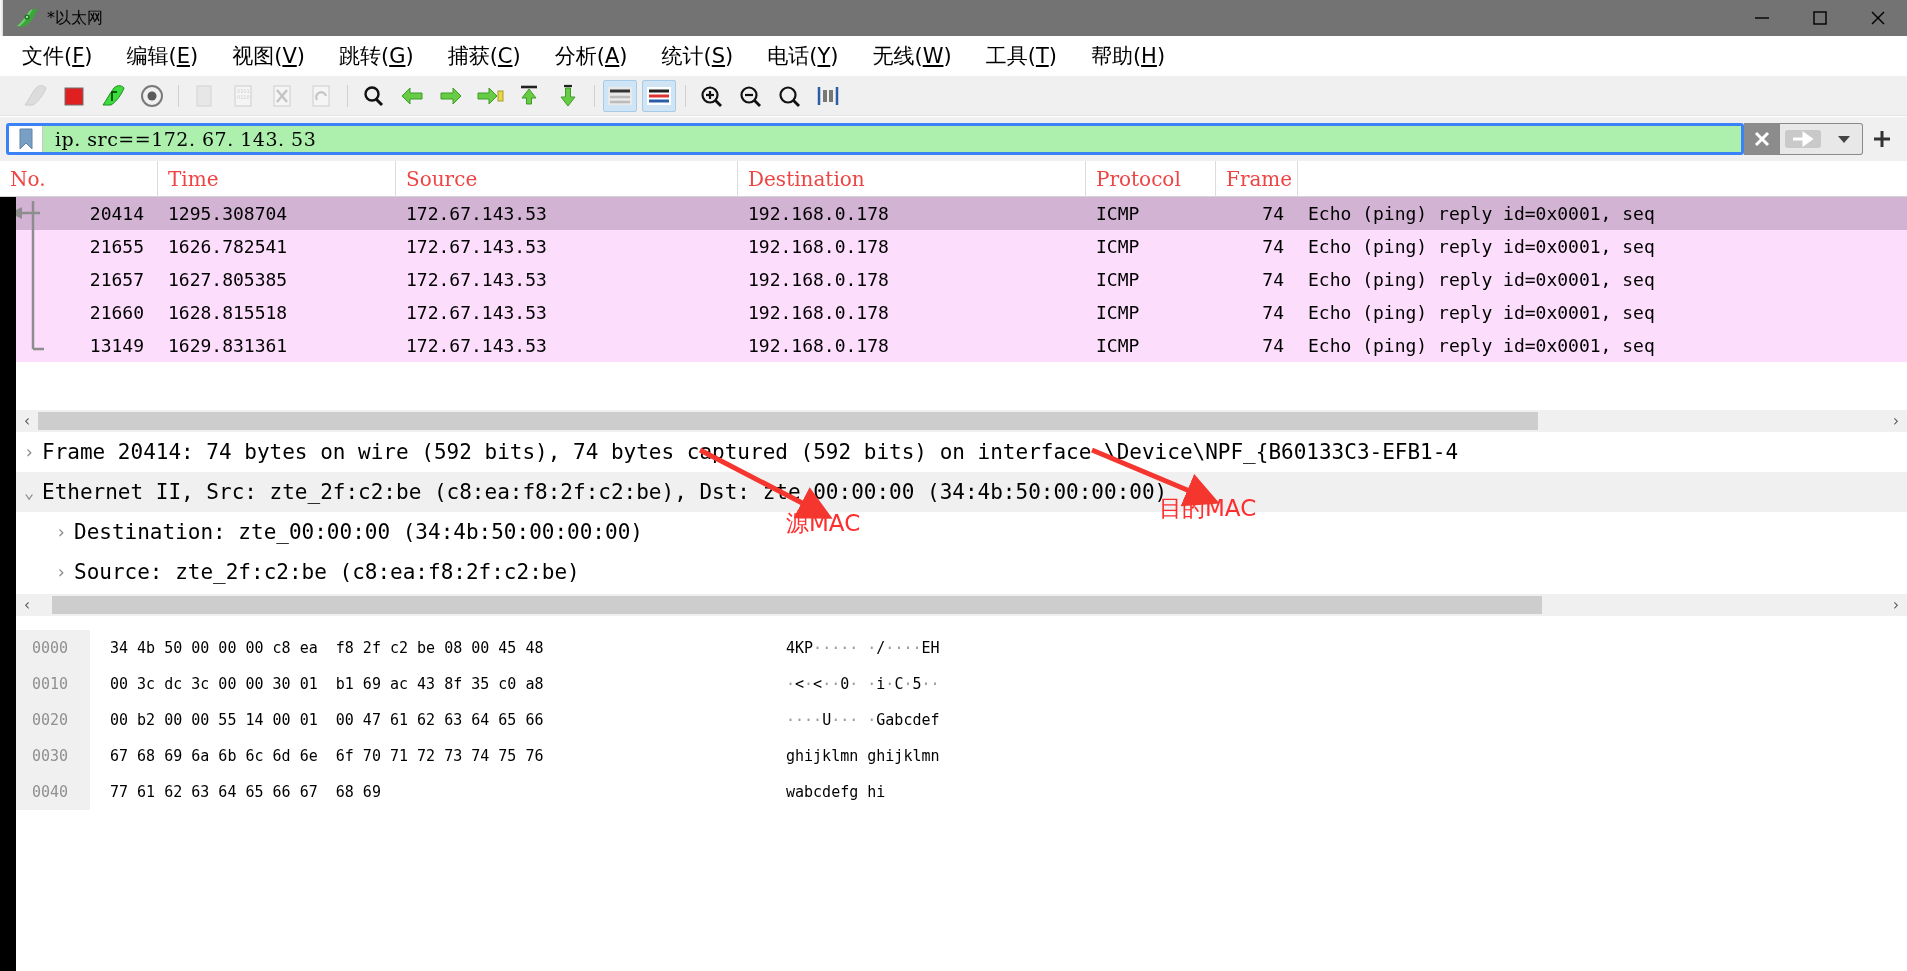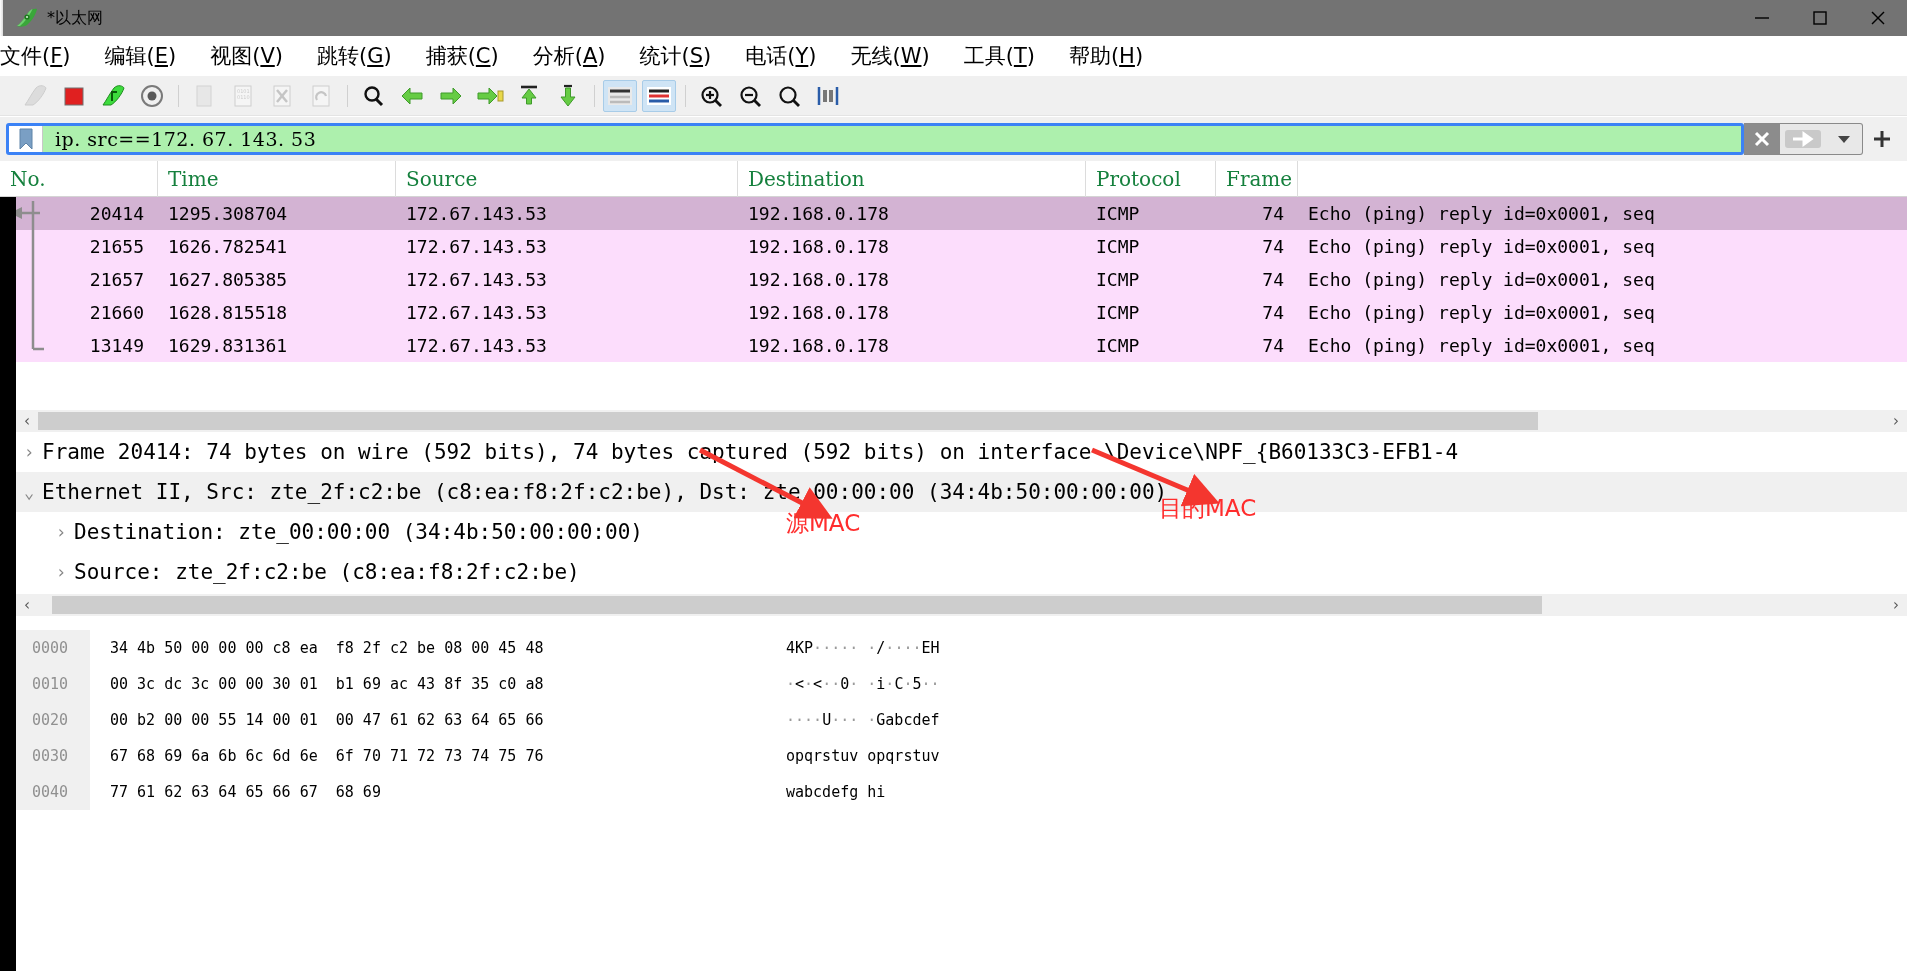--- a/index.html
+++ b/index.html
@@ -29,21 +29,21 @@
   }
   .win-btn svg { display:block; }
   #titlebar-edge-l {
     position:absolute; left:0; top:0; width:3px; height:36px;
     background: linear-gradient(to right,#ffffff,#dcdcdc);
   }
 
   
   #menubar {
     position: absolute; left: 0; top: 36px; width: 1907px; height: 40px;
-    background: #ffffff; display: flex; align-items: center; 
+    background: #ffffff; display: flex; align-items: center; padding-left: 22px;
   }
   .menu-item {
     font-size: 21px; color: #000; margin-right: 34px; white-space: nowrap;
     font-family: "DejaVu Sans","Liberation Sans",sans-serif;
     letter-spacing: 0px;
   }
   .menu-item u { text-decoration: underline; }
 
   
   #toolbar {
@@ -97,21 +97,21 @@
   #packetlist {
     position: absolute; left: 0; top: 161px; width: 1907px; height: 271px;
     background: #ffffff; overflow: hidden;
   }
   #pl-header {
     display: flex; height: 36px; background: #ffffff;
     border-bottom: 1px solid #d4d4d4; align-items: center;
   }
   .pl-col-h {
     font-family: "DejaVu Serif","Liberation Serif",serif;
-    font-size: 20px; color: #15803d; padding-left: 10px;
+    font-size: 20px; color: #ef4444; padding-left: 10px;
     height: 36px; display: flex; align-items: center;
     border-right: 1px solid #dcdcdc; flex: none; overflow: hidden; white-space: nowrap;
   }
   .c-no    { width: 158px; }
   .c-time  { width: 238px; }
   .c-src   { width: 342px; }
   .c-dst   { width: 348px; }
   .c-proto { width: 130px; }
   .c-len   { width: 82px; text-align:right; }
   .c-info  { width: 600px; border-right: 0; }
@@ -515,21 +515,21 @@
     <div class="hs-arrow">›</div>
   </div>
 </div>
 
 <div id="hexpane">
   <div id="hx-leftstrip"></div>
   <div id="hex-inner">
       <div class="hex-row"><div class="hex-off">0000</div><div class="hex-bytes">34 4b 50 00 00 00 c8 ea  f8 2f c2 be 08 00 45 48</div><div class="hex-ascii">4KP<span class="dot">·</span><span class="dot">·</span><span class="dot">·</span><span class="dot">·</span><span class="dot">·</span> <span class="dot">·</span>/<span class="dot">·</span><span class="dot">·</span><span class="dot">·</span><span class="dot">·</span>EH</div></div>
       <div class="hex-row"><div class="hex-off">0010</div><div class="hex-bytes">00 3c dc 3c 00 00 30 01  b1 69 ac 43 8f 35 c0 a8</div><div class="hex-ascii"><span class="dot">·</span>&lt;<span class="dot">·</span>&lt;<span class="dot">·</span><span class="dot">·</span>0<span class="dot">·</span> <span class="dot">·</span>i<span class="dot">·</span>C<span class="dot">·</span>5<span class="dot">·</span><span class="dot">·</span></div></div>
       <div class="hex-row"><div class="hex-off">0020</div><div class="hex-bytes">00 b2 00 00 55 14 00 01  00 47 61 62 63 64 65 66</div><div class="hex-ascii"><span class="dot">·</span><span class="dot">·</span><span class="dot">·</span><span class="dot">·</span>U<span class="dot">·</span><span class="dot">·</span><span class="dot">·</span> <span class="dot">·</span>Gabcdef</div></div>
-      <div class="hex-row"><div class="hex-off">0030</div><div class="hex-bytes">67 68 69 6a 6b 6c 6d 6e  6f 70 71 72 73 74 75 76</div><div class="hex-ascii">opqrstuv opqrstuv</div></div>
+      <div class="hex-row"><div class="hex-off">0030</div><div class="hex-bytes">67 68 69 6a 6b 6c 6d 6e  6f 70 71 72 73 74 75 76</div><div class="hex-ascii">ghijklmn ghijklmn</div></div>
       <div class="hex-row"><div class="hex-off">0040</div><div class="hex-bytes">77 61 62 63 64 65 66 67  68 69</div><div class="hex-ascii">wabcdefg hi</div></div>
     </div>
 </div>
 
 <svg id="annots">
   <defs>
     <marker id="ah" markerWidth="7" markerHeight="7" refX="1" refY="3.5" orient="auto">
       <path d="M0,0 L7,3.5 L0,7 Z" fill="#f4362f"></path>
     </marker>
   </defs>

